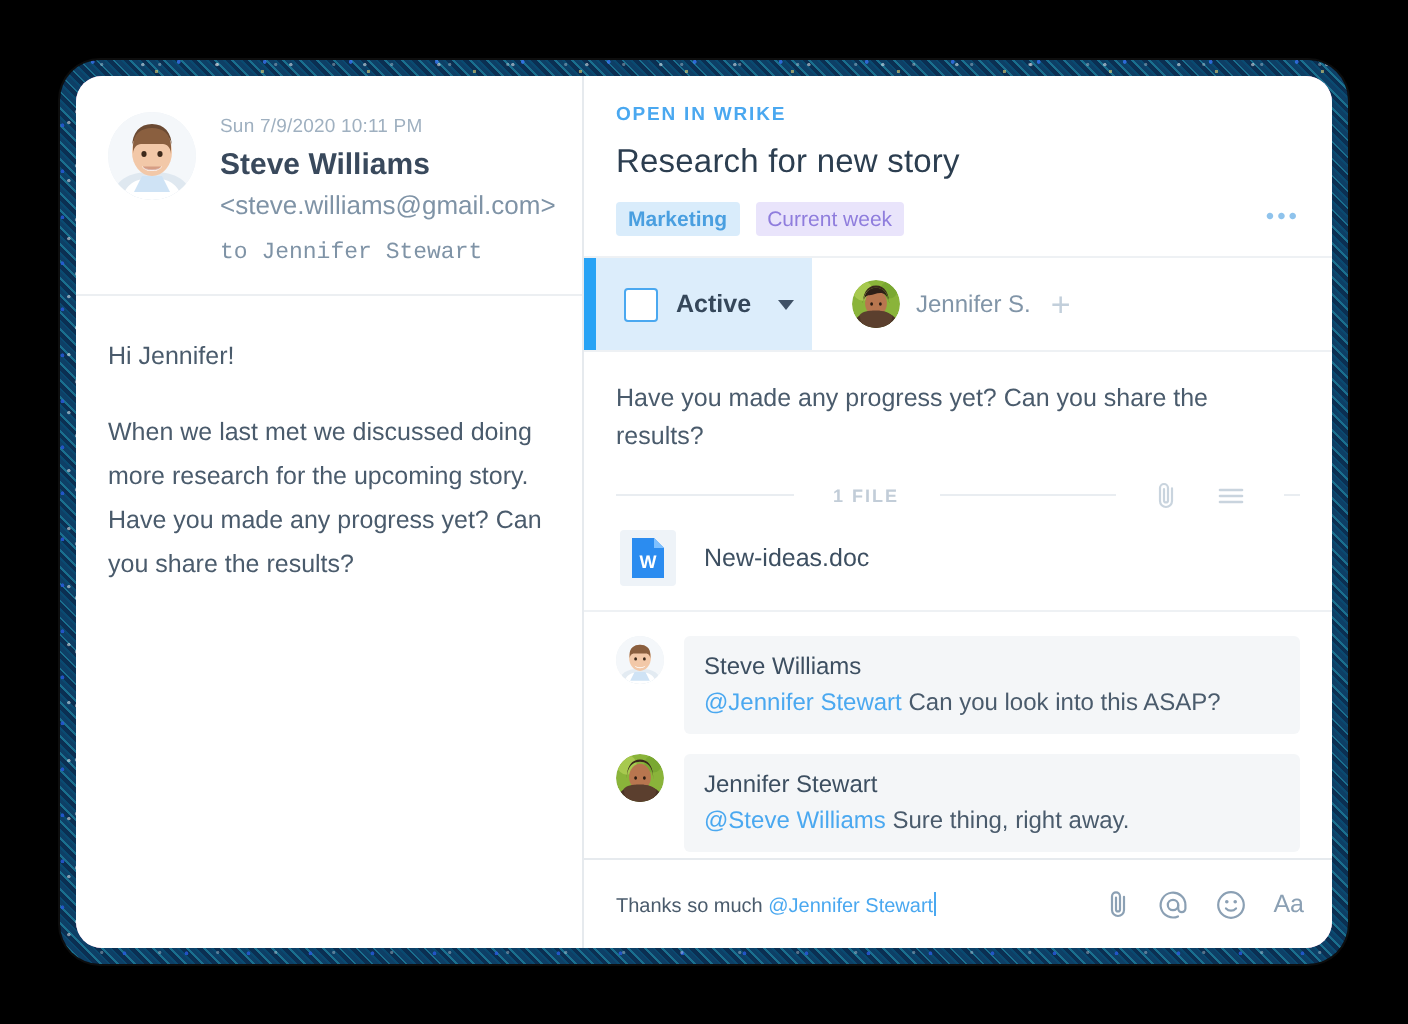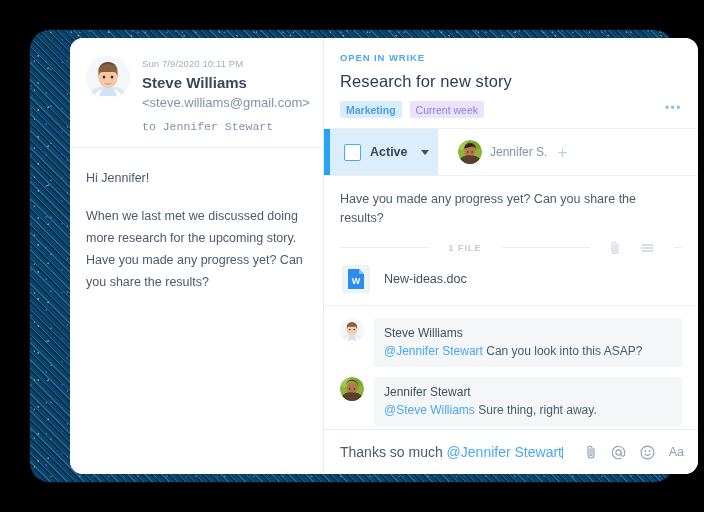--- a/index.html
+++ b/index.html
@@ -29,21 +29,21 @@
       radial-gradient(circle at 20% 96%, rgba(255,255,255,.5) 0 .7px, transparent 1px),
       radial-gradient(circle at 55% 98%, rgba(120,220,255,.7) 0 .7px, transparent 1px),
       radial-gradient(circle at 83% 94%, rgba(255,120,120,.6) 0 .6px, transparent 1px);
     background-size:37px 29px,43px 31px,29px 37px,53px 41px,31px 23px,47px 35px,41px 27px,33px 39px,45px 33px;
     opacity:.9;
   }
 
   
   #card{
     position:absolute;left:38px;top:38px;width:628px;height:436px;
-    border-radius:13px;background:#f9a8d4;overflow:hidden;display:flex;margin-left:32px;
+    border-radius:13px;background:#f9a8d4;overflow:hidden;display:flex;
   }
 
   
   .left{width:254px;height:100%;background:#fff;border-right:1px solid #e6eaee;
         display:flex;flex-direction:column;box-sizing:border-box;}
   .mail-head{padding:18px 16px 14px 16px;border-bottom:1px solid #eceff2;display:flex;gap:12px;}
   .avatar{border-radius:50%;flex:0 0 auto;overflow:hidden;background:#eef2f6;}
   .av-lg{width:44px;height:44px;}
   .mail-meta{padding-top:2px;min-width:0;}
   .mail-date{font-size:9.5px;color:#9fb0c0;letter-spacing:.1px;margin-bottom:5px;}
@@ -88,21 +88,21 @@
   .file-name{font-size:12.5px;color:#3d4f61;}
 
   .comments{flex:1;padding:12px 16px 6px 16px;overflow:hidden;}
   .comment{display:flex;gap:10px;margin-bottom:10px;}
   .bubble{background:#f4f6f8;border-radius:3px;padding:8px 10px;flex:1;min-width:0;}
   .c-name{font-size:12px;color:#3d4f61;margin-bottom:3px;}
   .c-text{font-size:12px;color:#4a5b6c;line-height:1.35;}
   .mention{color:#4aa8f0;}
 
   .composer{border-top:1px solid #e6eaee;height:44px;display:flex;align-items:center;padding:0 14px 0 16px;gap:10px;}
-  .composer-text{flex:1;font-size:14px;color:#4a5b6c;white-space:nowrap;overflow:hidden;}
+  .composer-text{flex:1;font-size:10px;color:#4a5b6c;white-space:nowrap;overflow:hidden;}
   .caretbar{display:inline-block;width:1px;height:12px;background:#4aa8f0;vertical-align:-2px;}
   .ctools{display:flex;align-items:center;gap:14px;color:#8ba0b4;}
   .ctool{cursor:pointer;display:flex;align-items:center;}
   .aa{font-size:12.5px;color:#8ba0b4;}
 
   svg{display:block;}
 </style>
 </head>
 <body>
 

